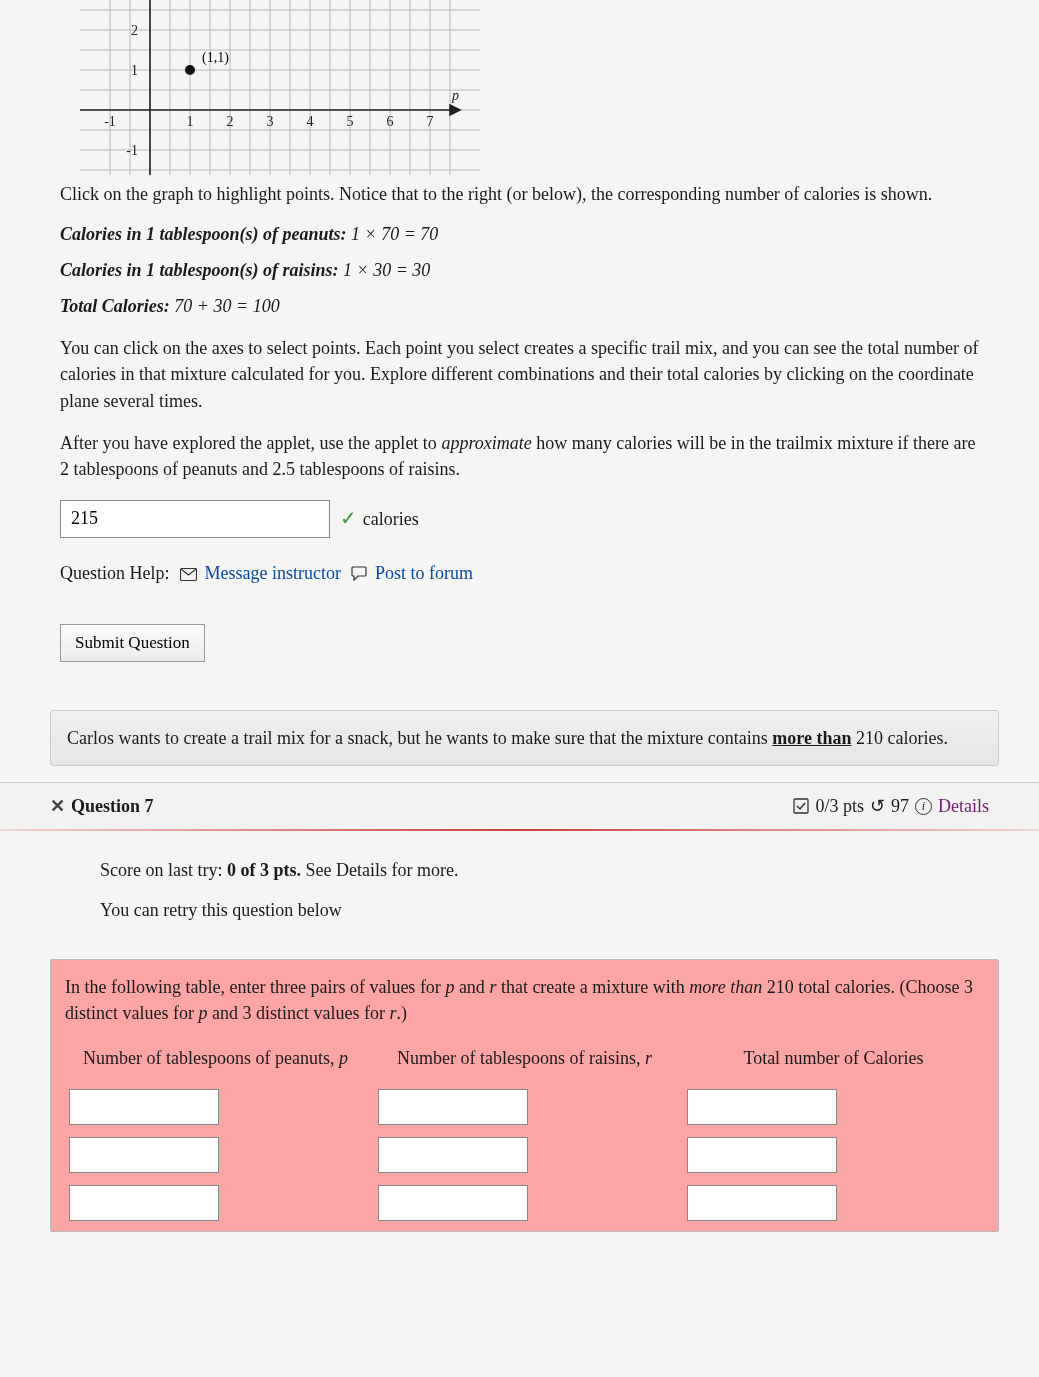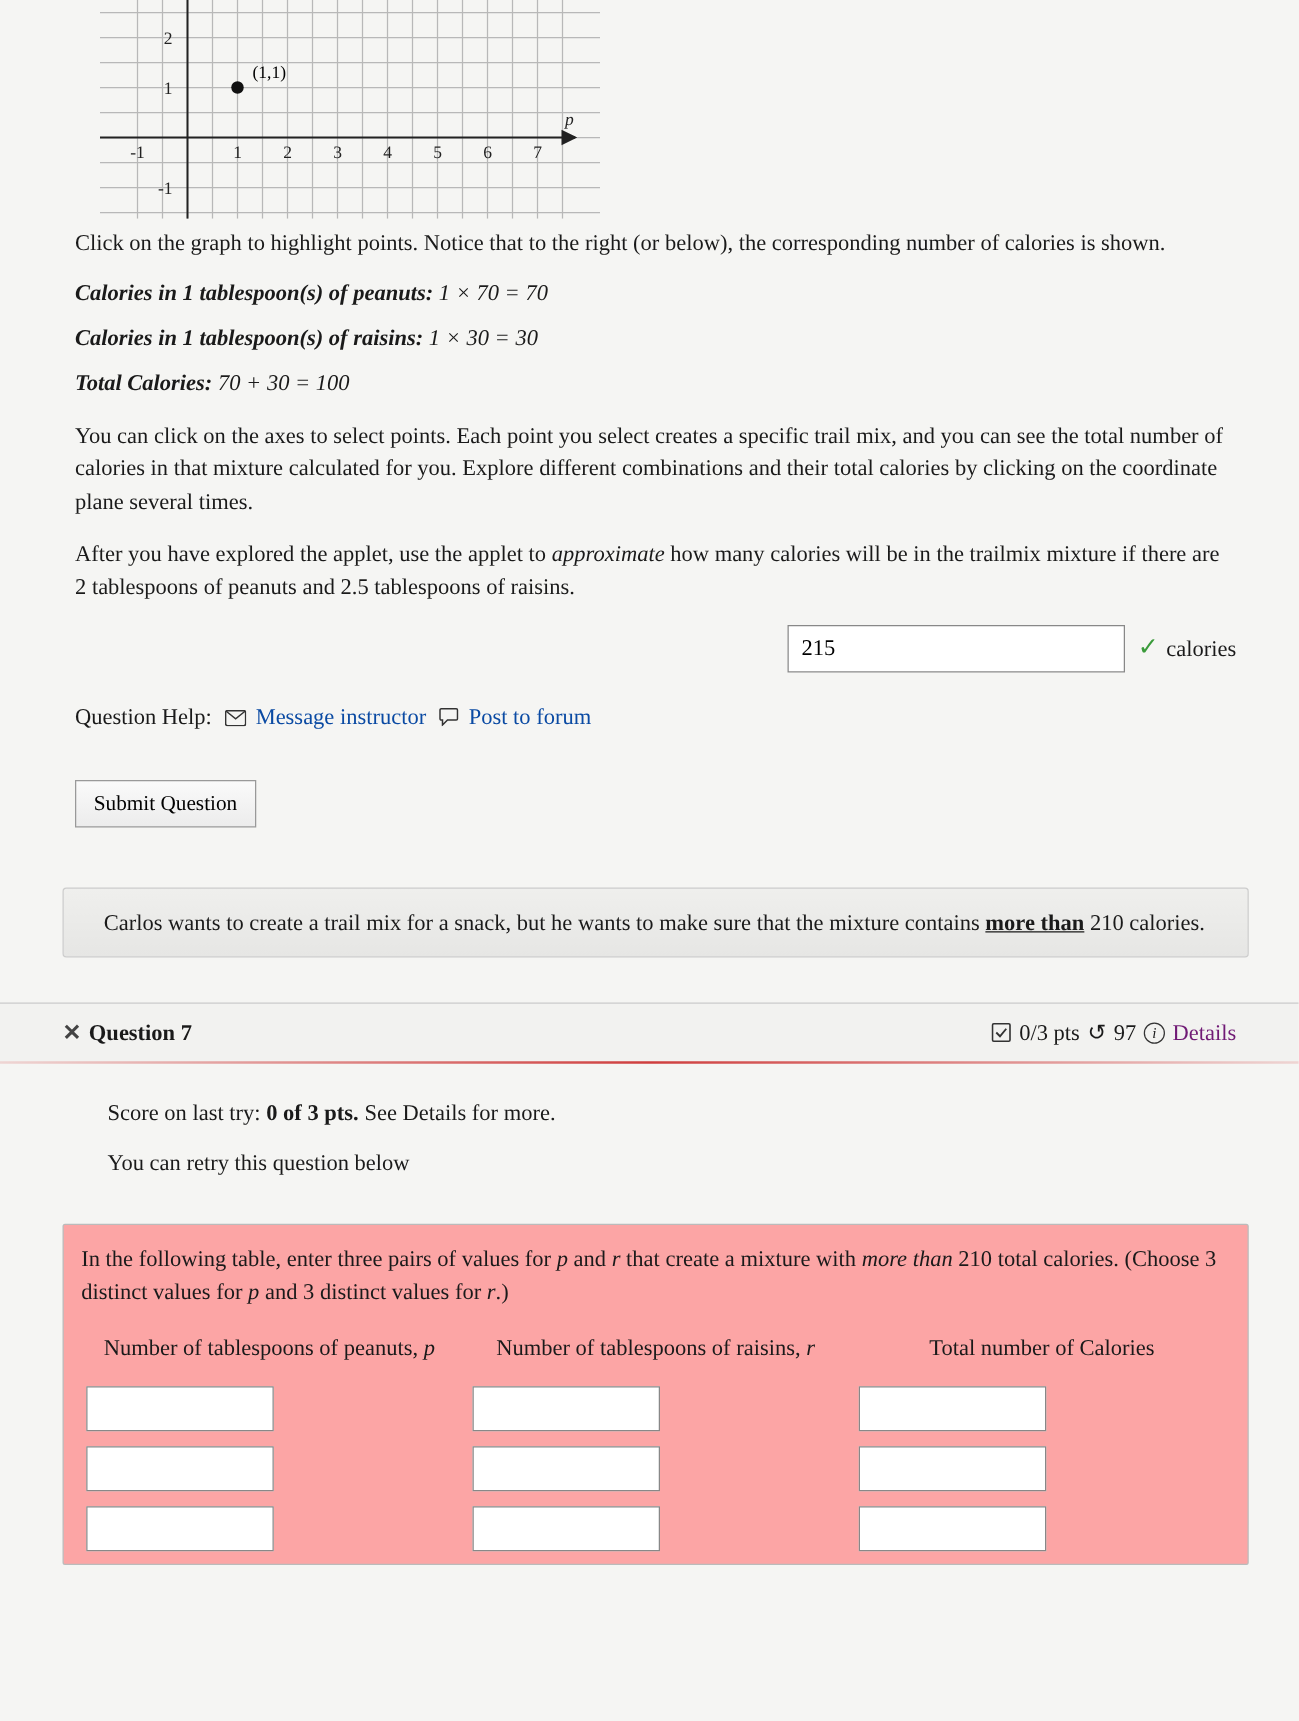--- a/index.html
+++ b/index.html
@@ -13,21 +13,21 @@
     width: 1039px;
   }
   .page { padding: 0 0 30px 0; }
   .q-body { padding: 0 50px 0 60px; }
   .graph-wrap { margin: 0 0 6px 20px; }
   .graph { display: block; }
   .instr { margin: 6px 0 14px 0; }
   .calc-line { margin: 10px 0; font-weight: 400; font-style: italic; }
   .calc-line b { font-weight: bold; }
   .para { margin: 16px 0; }
-  .answer-row { display: flex; align-items: center; margin: 18px 0 22px 0; justify-content: flex-end; }
+  .answer-row { display: flex; align-items: center; margin: 18px 0 22px 0; }
   .answer-input {
     width: 270px; height: 38px;
     border: 1px solid #888;
     background: #fff;
     font-family: inherit; font-size: 18px;
     padding: 4px 10px;
   }
   .check { color: #3a9b3a; margin: 0 6px 0 10px; font-size: 20px; }
   .unit { }
   .help-row { margin: 18px 0 36px 0; }
@@ -36,45 +36,45 @@
   .submit-btn {
     display: inline-block;
     border: 1px solid #999;
     background: linear-gradient(#fafafa,#ececec);
     padding: 8px 14px;
     font-family: inherit; font-size: 17px;
     cursor: pointer;
     margin-bottom: 30px;
   }
   .context-box {
-    margin: 18px 40px 36px 50px;
+    margin: 18px 40px 16px 50px;
     border: 1px solid #ccc;
     border-radius: 3px;
     background: linear-gradient(#efefed,#e6e6e4);
-    padding: 14px 32px;
+    padding: 14px 16px;
   }
   .underline { text-decoration: underline; font-weight: bold; }
   .q-header {
     display: flex; align-items: center; justify-content: space-between;
     padding: 10px 50px 10px 50px;
     border-top: 1px solid #ccc;
     background: #f2f2f0;
   }
   .q-left { display: flex; align-items: center; gap: 6px; font-weight: bold; }
   .x-icon { color: #444; font-size: 18px; }
   .q-right { display: flex; align-items: center; gap: 6px; font-weight: normal; font-family: inherit; }
   .q-right .iconbox { display: inline-flex; }
   .retry-icon { font-size: 18px; }
   .info-icon {
     display: inline-flex; align-items: center; justify-content: center;
     width: 17px; height: 17px; border: 1.3px solid #333; border-radius: 50%;
     font-style: italic; font-family: Georgia, serif; font-size: 12px; line-height: 1;
   }
   .redbar { height: 2px; background: linear-gradient(to right, rgba(200,30,30,0.15), rgba(200,30,30,0.85), rgba(200,30,30,0.15)); margin: 0; }
-  .score-box { padding: 18px 60px 10px 86px; }
+  .score-box { padding: 18px 60px 10px 68px; margin-left: 32px; }
   .score-box p { margin: 8px 0 14px 0; }
   .q7-body {
     margin: 12px 40px 0 50px;
     border: 1px solid #bbb;
     border-radius: 2px;
     background: #fca5a5;
     padding: 10px 10px 4px 10px;
   }
   .q7-intro { padding: 4px 4px 12px 4px; }
   .italic { font-style: italic; }

